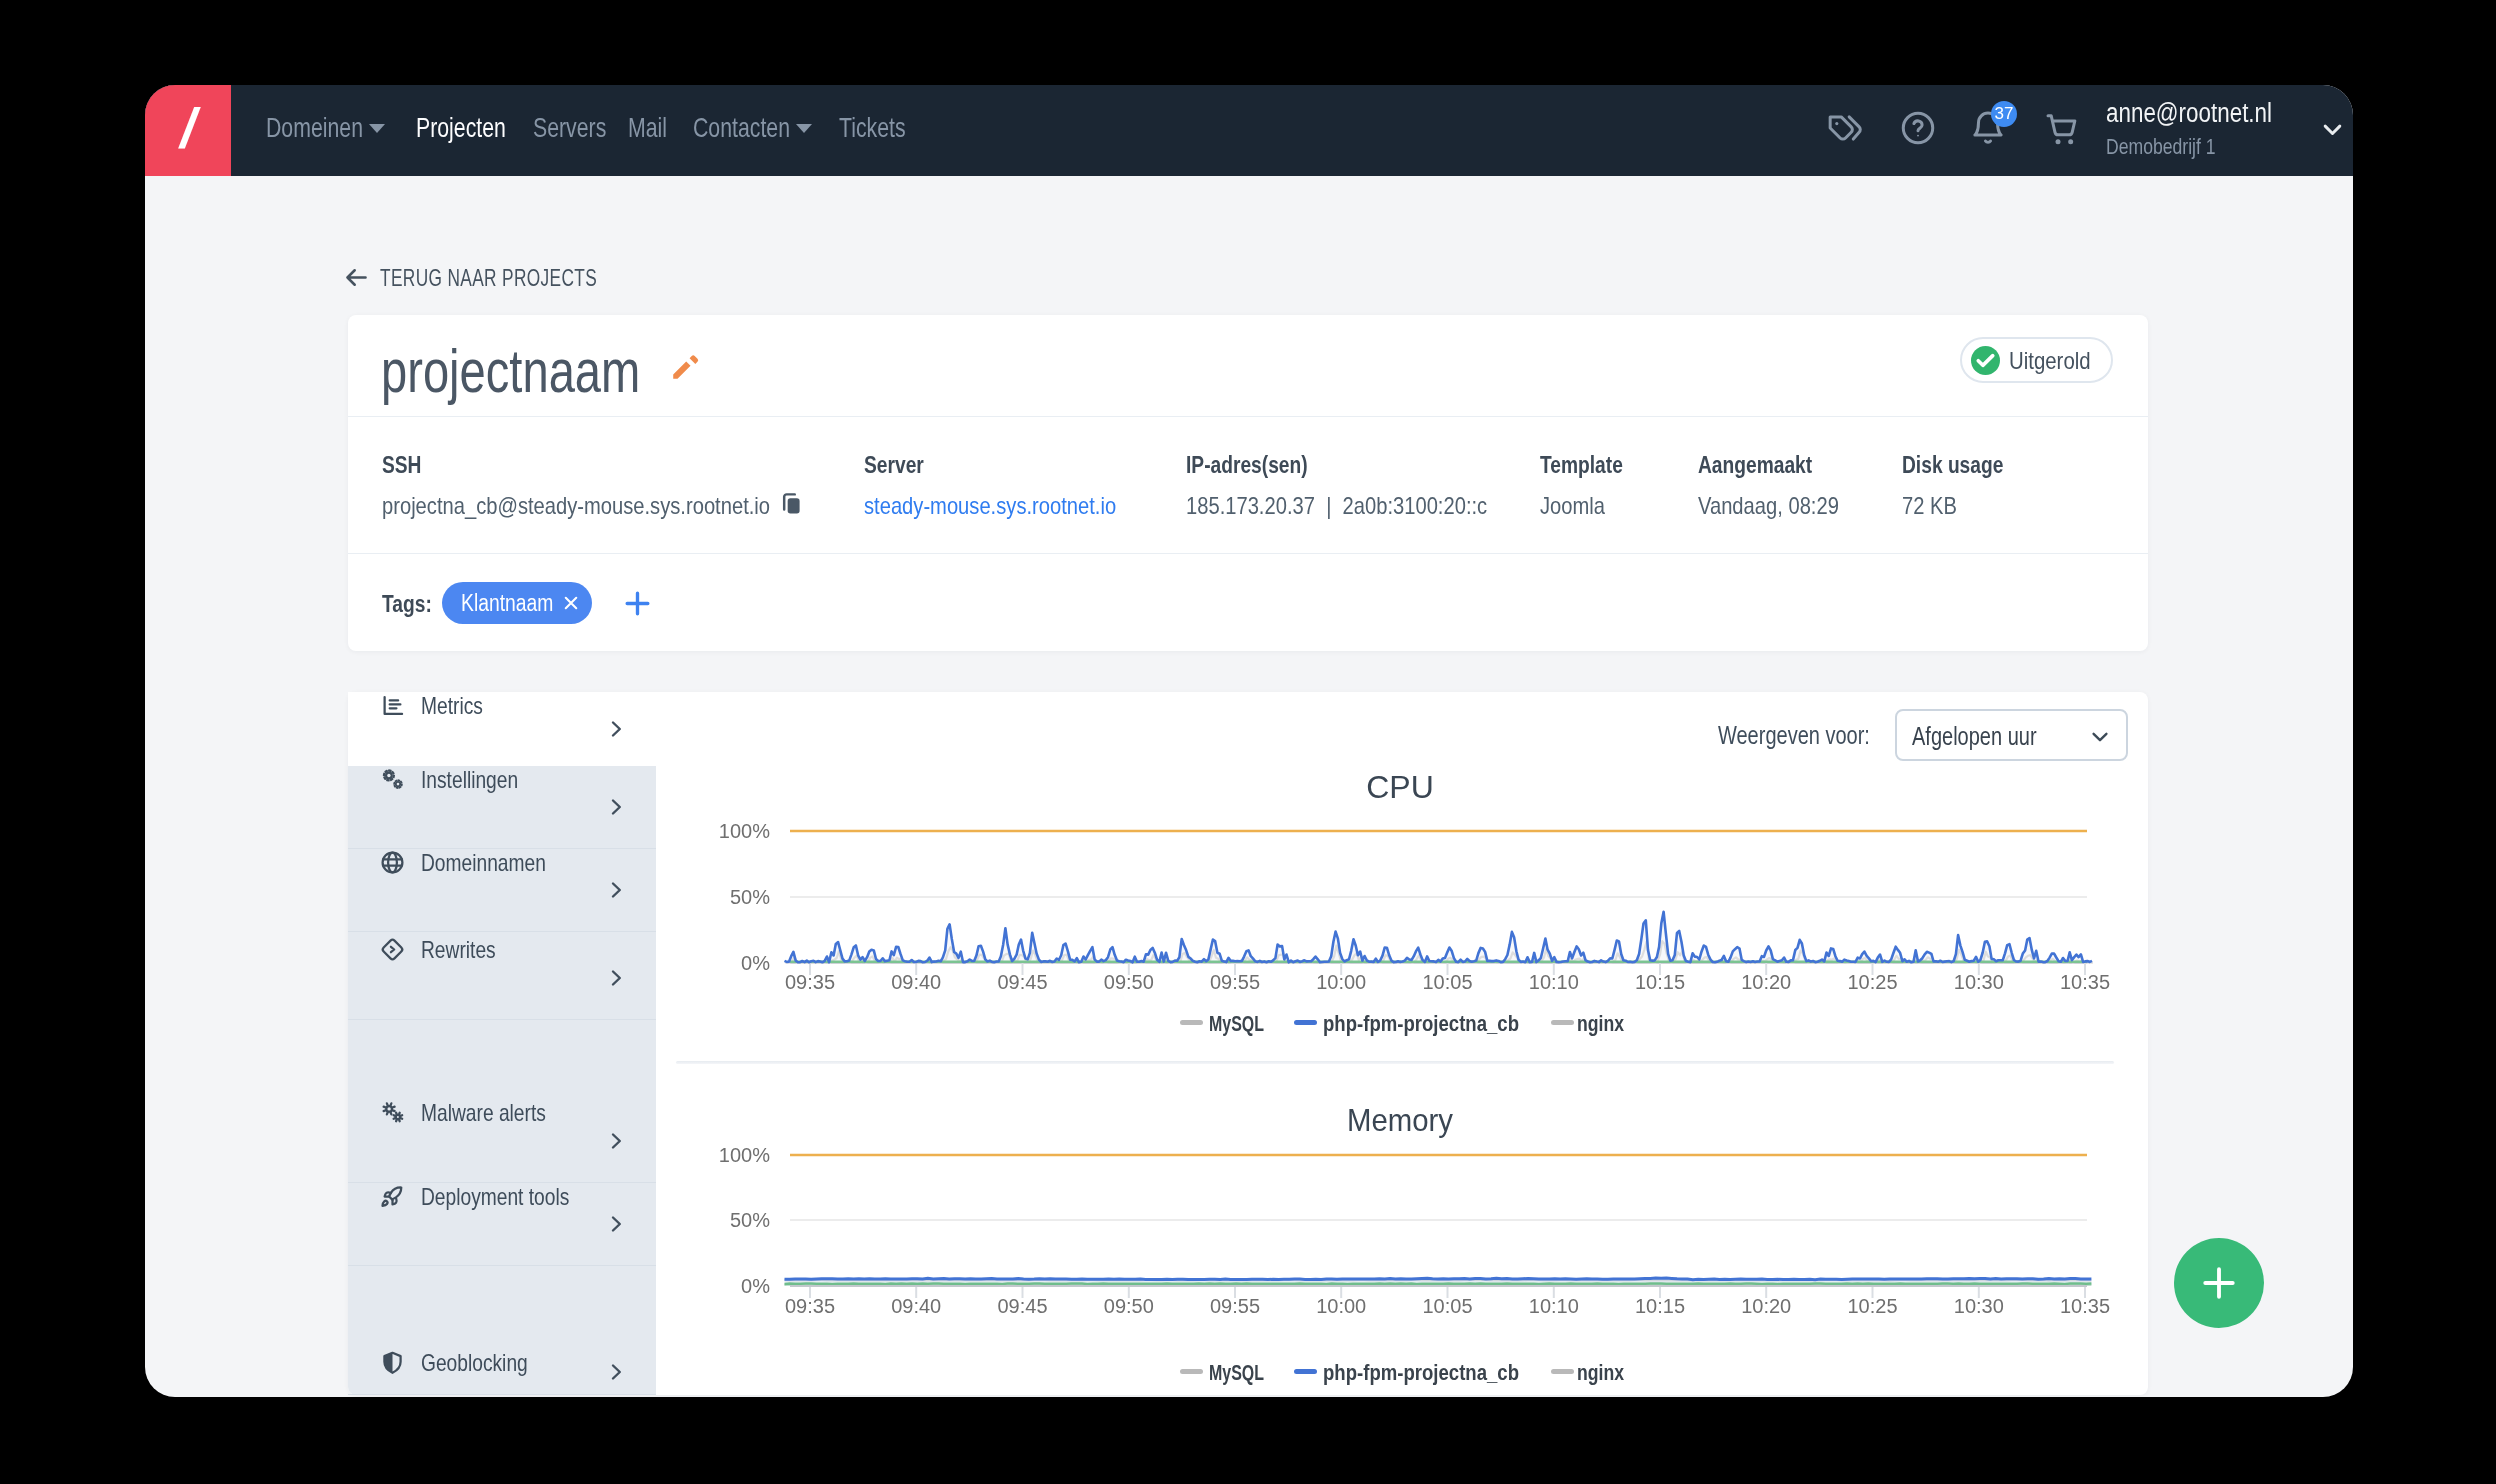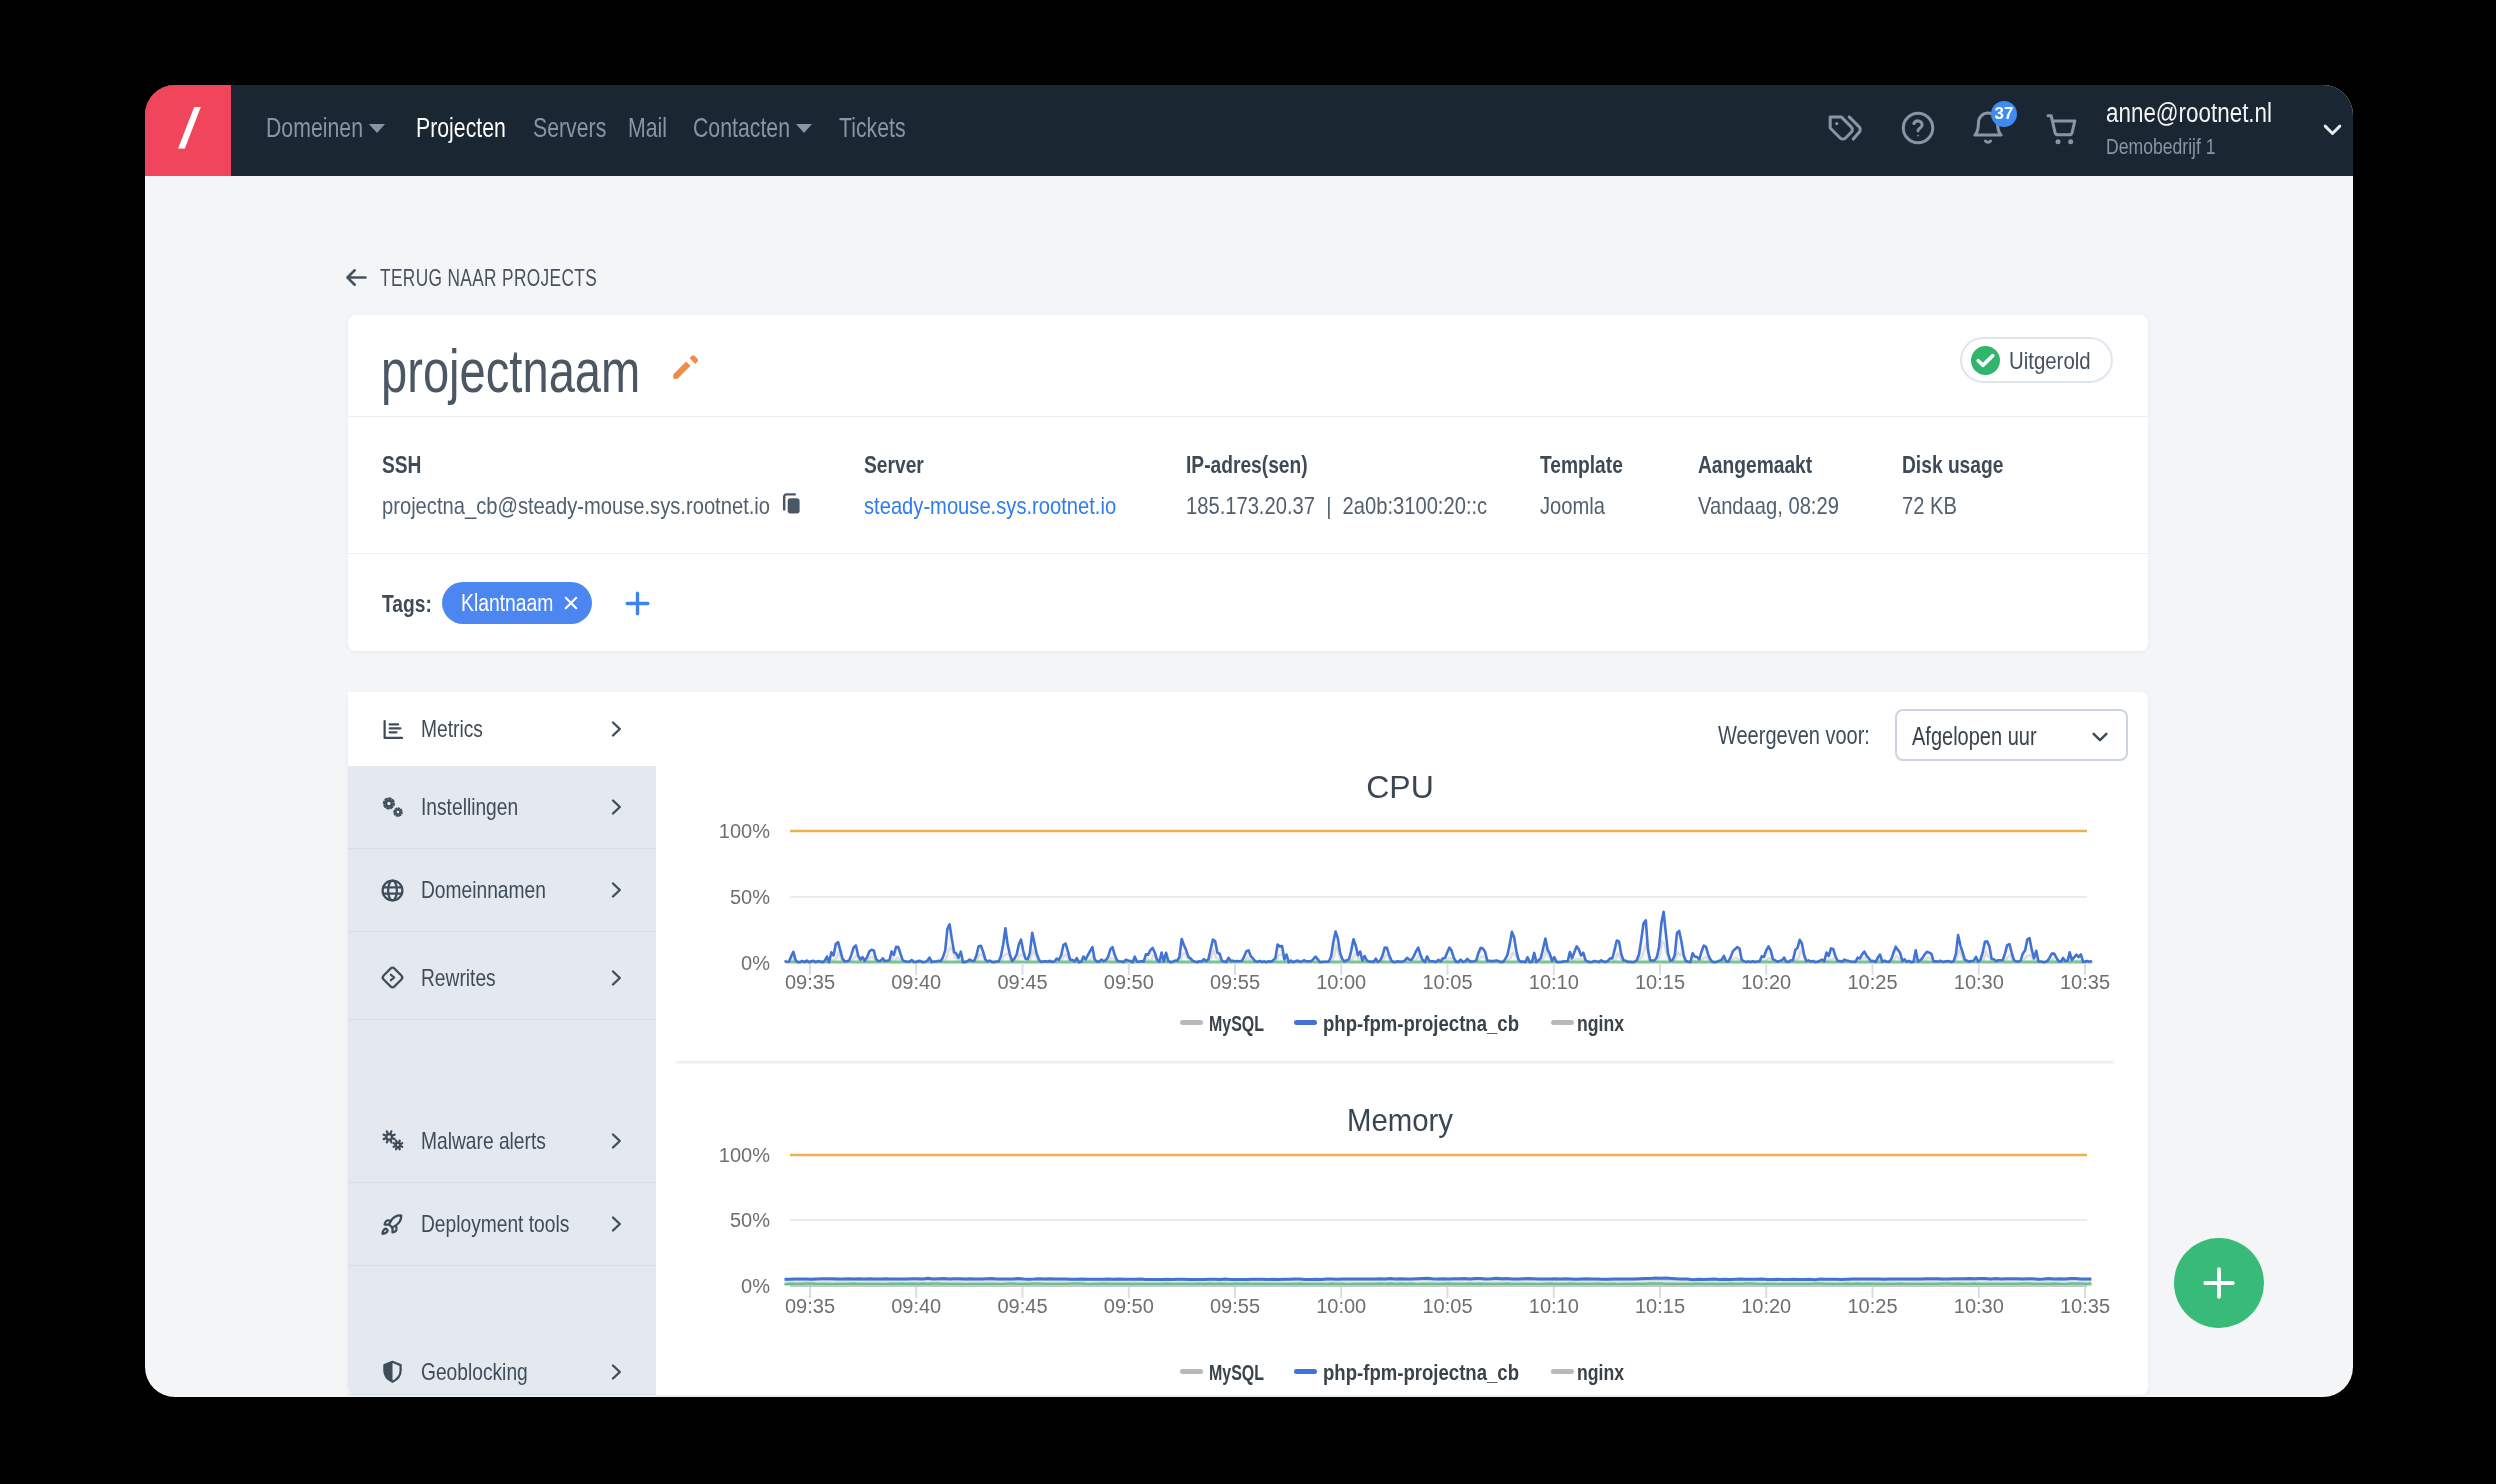--- a/index.html
+++ b/index.html
@@ -3,40 +3,40 @@
 <style>
 *{margin:0;padding:0;box-sizing:border-box}
 html,body{width:2496px;height:1484px;background:#000;font-family:"Liberation Sans",sans-serif;overflow:hidden}
 .win{position:absolute;left:145px;top:85px;width:2208px;height:1312px;background:#f4f5f7;border-radius:30px;overflow:hidden}
 .nav{position:absolute;left:0;top:0;width:2208px;height:91px;background:#1b2633}
 .logo{position:absolute;left:0;top:0;width:86px;height:91px;background:#f0455a;color:#fff;font-size:56px;font-style:italic;font-weight:700;text-align:center;line-height:86px}
 .ni{position:absolute;top:28px;font-size:28px;line-height:30px;color:#8795a6;transform-origin:left center;transform:scaleX(.76);white-space:nowrap}
 .ni.act{color:#fdfdfe}
 .ncaret{position:absolute;top:39px;width:0;height:0;border-left:8px solid transparent;border-right:8px solid transparent;border-top:9px solid #8795a6}
 .nico{position:absolute;top:26px}
-.badge{position:absolute;left:1846px;top:16px;width:26px;height:26px;border-radius:50%;background:#3e8bf2;color:#fff;font-size:17px;line-height:26px;text-align:center;font-weight:700}
+.badge{position:absolute;left:1846px;top:16px;width:26px;height:26px;border-radius:50%;background:#3e8bf2;color:#fff;font-size:17px;line-height:26px;text-align:center;font-weight:400}
 .ue{position:absolute;left:1961px;top:13px;font-size:27px;line-height:30px;color:#f2f4f6;transform-origin:left center;transform:scaleX(.83);white-space:nowrap}
 .uc{position:absolute;left:1961px;top:49px;font-size:22px;line-height:25px;color:#8795a6;transform-origin:left center;transform:scaleX(.8);white-space:nowrap}
 .back{position:absolute;left:235px;top:179px;font-size:24px;line-height:27px;color:#45525f;transform-origin:left center;transform:scaleX(.72);white-space:nowrap;letter-spacing:.5px}
 .card{position:absolute;background:#fff;border-radius:8px;box-shadow:0 1px 5px rgba(25,40,60,.05)}
 .c1{left:203px;top:230px;width:1800px;height:336px}
 .c2{left:203px;top:607px;width:1800px;height:703px}
 .pn{position:absolute;left:33px;top:22px;font-size:62px;line-height:68px;color:#4b5765;transform-origin:left center;transform:scaleX(.76);white-space:nowrap}
 .hr{position:absolute;left:0;width:1800px;height:1px;background:#e9eef3}
 .pill{position:absolute;left:1612px;top:22px;width:153px;height:46px;border:2px solid #dfe6ee;border-radius:24px;background:#fff}
 .pill .gc{position:absolute;left:9px;top:7px;width:29px;height:29px;border-radius:50%;background:#31b56d}
 .pill .pt{position:absolute;left:47px;top:9px;font-size:24px;line-height:26px;color:#44515e;transform-origin:left center;transform:scaleX(.85);white-space:nowrap}
 .lb{position:absolute;font-size:24px;line-height:26px;font-weight:700;color:#3e4a57;transform-origin:left center;transform:scaleX(.8);white-space:nowrap;top:137px}
 .vl{position:absolute;font-size:24px;line-height:26px;color:#51606e;transform-origin:left center;transform:scaleX(.84);white-space:nowrap;top:178px}
 .vl.link{color:#2f7cf0}
 .taglb{position:absolute;left:34px;top:275px;font-size:24px;line-height:27px;font-weight:700;color:#3e4a57;transform-origin:left center;transform:scaleX(.8)}
 .tagpill{position:absolute;left:94px;top:267px;width:150px;height:42px;border-radius:21px;background:#4c87f1}
 .tagpill .tt{position:absolute;left:19px;top:8px;font-size:23px;line-height:26px;color:#fff;transform-origin:left center;transform:scaleX(.84);white-space:nowrap}
 .side{position:absolute;left:0;top:0;width:308px;height:703px;background:#e4e9ef;border-radius:8px 0 0 8px}
-.mrow{position:absolute;left:0;width:308px;display:flex;align-items:center;padding-left:31px;border-bottom:1px solid #d8dfe7}
+.mrow{position:absolute;left:0;width:308px;display:flex;align-items:flex-start;padding-left:31px;border-bottom:1px solid #d8dfe7}
 .mrow.act{background:#fff;border-bottom:none}
 .mrow span{font-size:24px;color:#3e4c5a;transform-origin:left center;transform:scaleX(.8);white-space:nowrap;margin-left:15px}
 .mrow svg.ric{flex:0 0 auto}
 .chev{position:absolute;left:256px}
 .wv{position:absolute;right:278px;top:30px;font-size:25px;line-height:27px;color:#3f4d5b;transform-origin:right center;transform:scaleX(.8);white-space:nowrap}
 .sel{position:absolute;left:1547px;top:17px;width:233px;height:52px;border:2px solid #ccd5df;border-radius:8px;background:#fff}
 .sel .st{position:absolute;left:15px;top:11px;font-size:25px;line-height:28px;color:#39434e;transform-origin:left center;transform:scaleX(.8);white-space:nowrap}
 .chsvg{position:absolute}
 .ax{font-size:20px;fill:#6f6f6f;font-family:"Liberation Sans",sans-serif}
 .lg{font-size:22px;font-weight:700;fill:#3a434c;font-family:"Liberation Sans",sans-serif}

